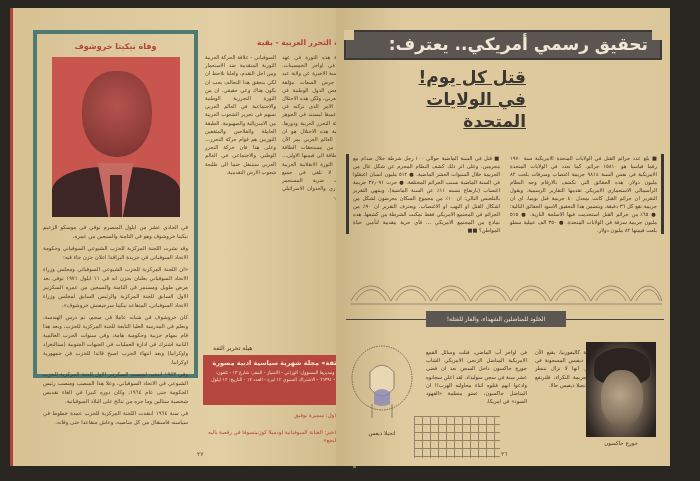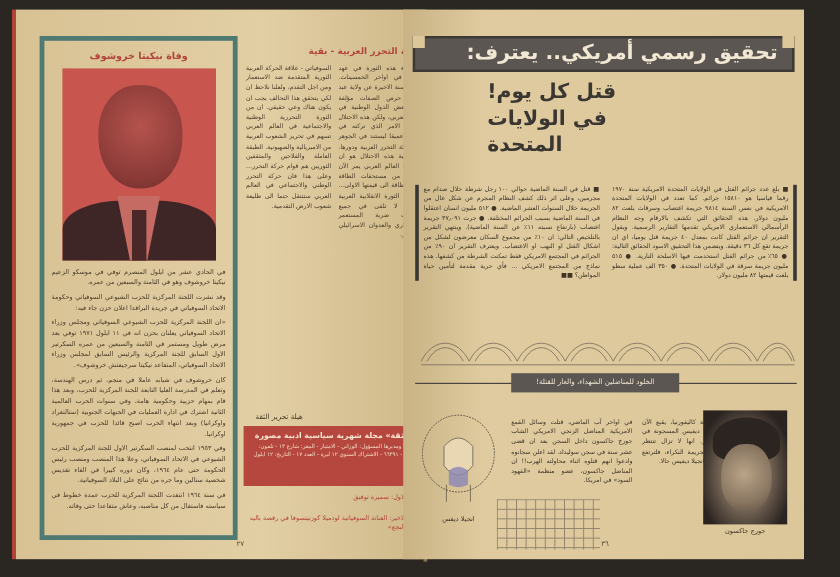--- a/index.html
+++ b/index.html
@@ -8,21 +8,21 @@
 
   .spread { position: absolute; left: 8px; top: 8px; width: 684px; height: 462px; }
   .page { position: absolute; top: 0; height: 458px; background: #dcc79a; overflow: hidden; }
   .page.left { left: 2px; width: 344px; background: linear-gradient(90deg, #d8c294 0%, #e2cfa4 60%, #cfb98a 100%); border-left: 3px solid #b2433a; }
   .page.right { left: 328px; width: 334px; background: linear-gradient(90deg, #c9b385 0%, #dfcb9f 20%, #dcc79a 100%); }
   .spine { position: absolute; left: 345px; top: 0; width: 3px; height: 460px; background: #8a7454; }
 
   .arabic { direction: rtl; font-family: "DejaVu Sans", sans-serif; }
 
   
-  .obit-box { position: absolute; left: 20px; top: 22px; width: 165px; height: 420px; border: 4px solid #4f7a72; padding: 4px 6px; }
+  .obit-box { position: absolute; left: 20px; top: 22px; width: 165px; height: 348px; border: 4px solid #4f7a72; padding: 4px 6px; }
   .obit-title { color: #b2433a; font-size: 8px; font-weight: bold; text-align: center; margin-top: 4px; }
   .portrait { margin: 6px auto 0; width: 128px; height: 160px; background: #c8564f; position: relative; overflow: hidden; }
   .portrait .head { position: absolute; left: 30px; top: 14px; width: 70px; height: 86px; border-radius: 45% 45% 48% 48%; background: radial-gradient(circle at 50% 40%, #b5534d 0%, #8a3a37 70%, #6e2f2d 100%); }
   .portrait .suit { position: absolute; left: 0; top: 110px; width: 128px; height: 60px; background: #3e2526; border-radius: 40% 40% 0 0; }
   .portrait .shirt { position: absolute; left: 46px; top: 106px; width: 36px; height: 54px; background: #c66b63; clip-path: polygon(0 0,100% 0,70% 100%,30% 100%); }
   .portrait .tie { position: absolute; left: 58px; top: 118px; width: 12px; height: 44px; background: #4a2828; }
   .obit-body { font-size: 5.4px; line-height: 9px; color: #4a3a28; margin-top: 6px; text-align: justify; }
   .obit-body p { margin-bottom: 3px; }
   .page-num { position: absolute; font-size: 6px; color: #5a4a36; }
 
@@ -35,21 +35,21 @@
   .masthead { position: absolute; left: 190px; top: 347px; width: 152px; height: 50px; background: #b5473f; color: #f3dcc0; padding: 4px 6px; }
   .masthead .m-title { font-size: 6.5px; font-weight: bold; text-align: center; color: #fbe6cf; }
   .masthead .m-info { font-size: 4.6px; line-height: 7px; margin-top: 2px; }
   .credit { position: absolute; left: 190px; width: 152px; font-size: 5.4px; color: #b2433a; }
 
   
   .headline-box { position: absolute; left: 8px; top: 22px; width: 318px; height: 30px; border: 2px solid #3d3a36; background: #5b5652; }
   .headline-box span { position: absolute; right: 12px; top: 2px; font-size: 17px; color: #f1e7d3; font-weight: bold; letter-spacing: 0.5px; }
   .headline-box .notch { position: absolute; top: -2px; width: 10px; height: 10px; background: #dcc79a; }
   .big-num { position: absolute; right: 18px; top: 58px; font-size: 40px; font-weight: bold; color: #5b5652; text-shadow: 2px 2px 0 #2a2622; }
-  .sub-head { position: absolute; left: 70px; top: 58px; text-align: left; width: 120px; font-size: 17px; font-weight: bold; color: #3a3632; line-height: 22px; }
+  .sub-head { position: absolute; left: 70px; top: 58px; text-align: right; width: 120px; font-size: 17px; font-weight: bold; color: #3a3632; line-height: 22px; text-decoration: underline; }
   .article { position: absolute; top: 146px; display: flex; gap: 10px; left: 10px; width: 318px; }
   .article .c { flex: 1; font-size: 5.2px; line-height: 8px; color: #3f3426; text-align: justify; border-left: 3px solid #3a3632; padding-left: 4px; }
   .article .c:first-child { border-left: none; border-right: 3px solid #3a3632; padding-right: 4px; padding-left: 0; }
   .ornament { position: absolute; left: 10px; top: 268px; width: 318px; height: 30px; }
   .banner-line { position: absolute; left: 10px; top: 311px; width: 318px; height: 1px; background: #4a4440; }
   .banner { position: absolute; left: 90px; top: 303px; width: 140px; height: 16px; background: #5b5652; color: #efe5d0; font-size: 6px; text-align: center; line-height: 16px; }
   .bottom-cols { position: absolute; top: 340px; left: 90px; width: 210px; display: flex; gap: 8px; }
   .bottom-cols .c { flex: 1; font-size: 5.2px; line-height: 8.2px; color: #3f3426; text-align: justify; }
   .grid { position: absolute; left: 78px; top: 408px; width: 86px; height: 42px;
     background-image: linear-gradient(#6a5f52 1px, transparent 1px), linear-gradient(90deg, #6a5f52 1px, transparent 1px);

